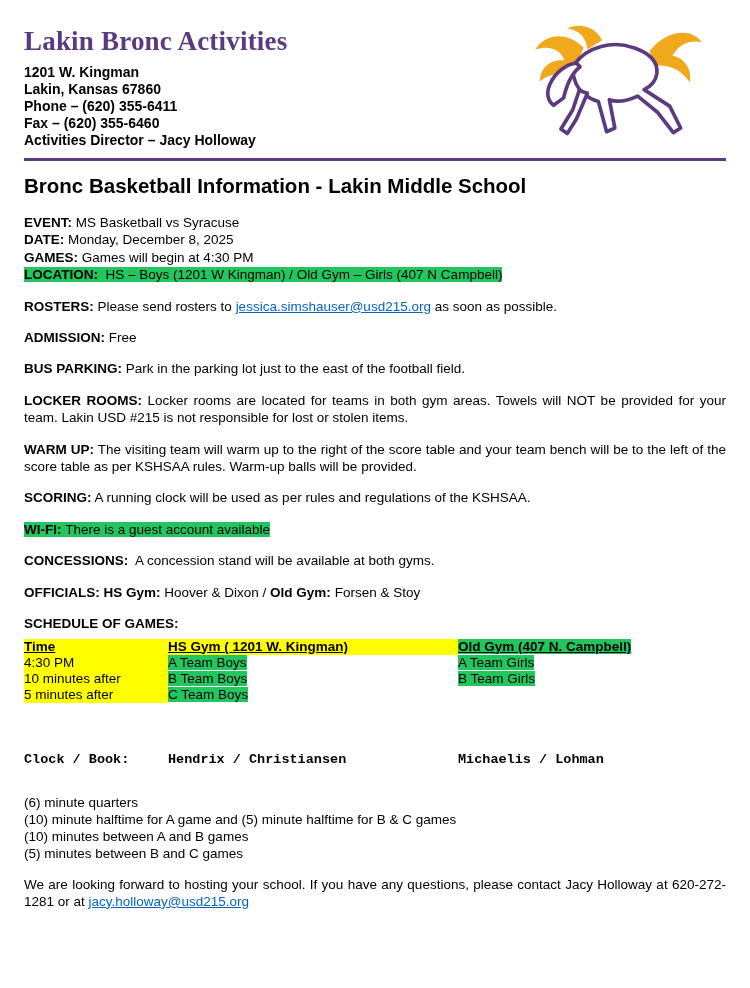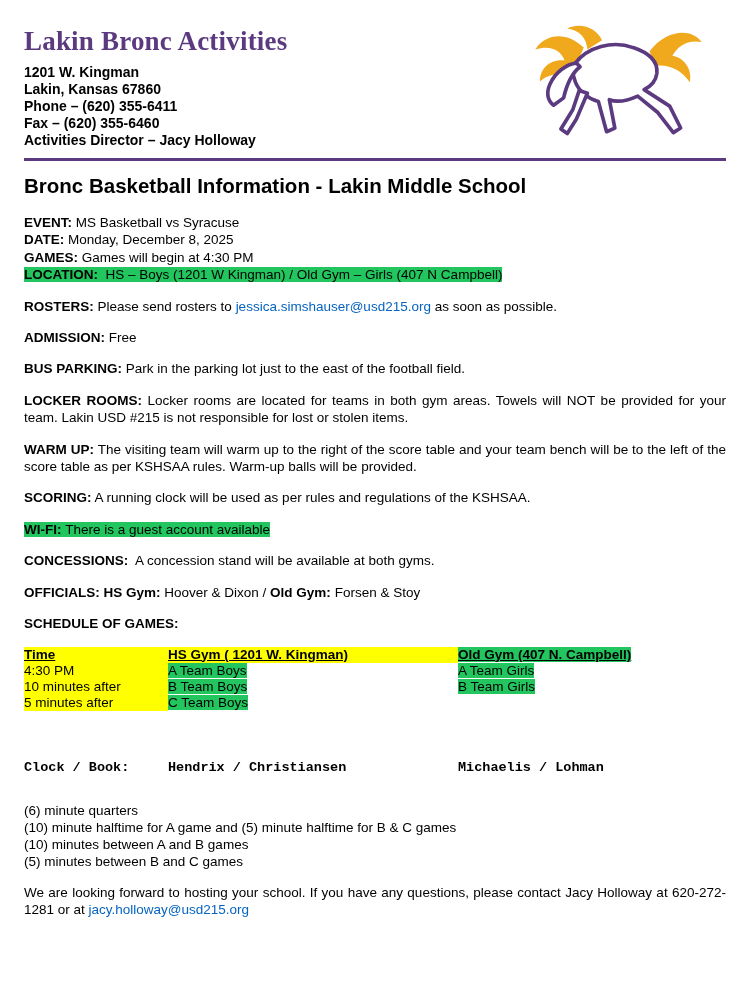--- a/index.html
+++ b/index.html
@@ -25,24 +25,24 @@
 
   .title { font-size:20.5px; font-weight:700; margin:0 0 16px 0; }
 
   .line { line-height:17.4px; }
   .lbl { font-weight:700; }
   .hl { background:#22c55e; }
   .u { }
 
   p { margin:14px 0 0 0; line-height:17.4px; }
   .just { text-align:justify; }
-  a.link { color:#0563c1; cursor:pointer; }
+  a.link { color:#0563c1; text-decoration:underline; cursor:pointer; }
 
   
-  .sched { margin-top:14px; }
+  .sched { margin-top:6px; }
   .srow { display:grid; grid-template-columns:144px 290px 1fr; line-height:16px; }
   .cellhl { background:#ffff00; }
   .shead .hcell { font-weight:700; text-decoration:underline; }
   .clockrow { margin-top:48px; font-weight:700; line-height:17px;font-family:Liberation Mono, monospace; }
 
   .notes { margin-top:26px; }
   .notes .line { line-height:17px; }
 
   .closing { }
 </style>

